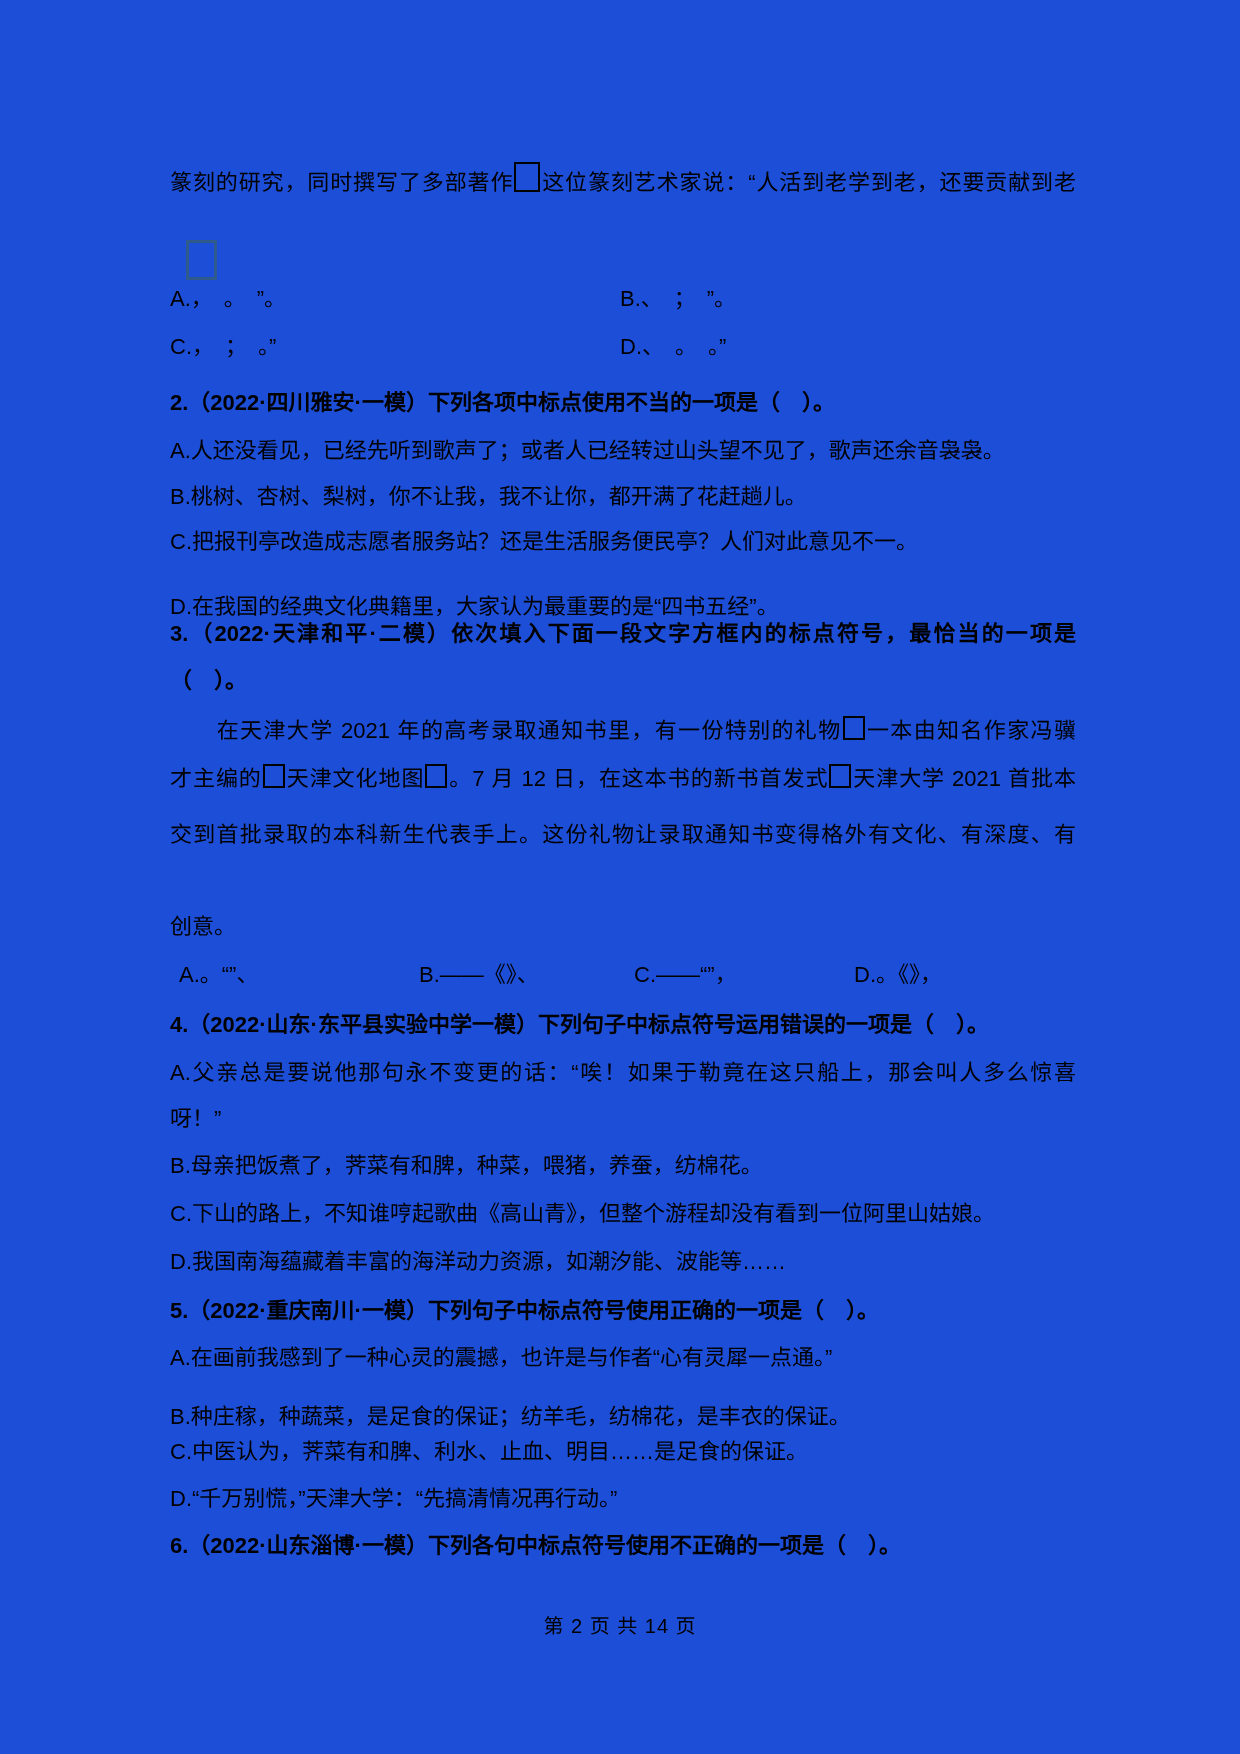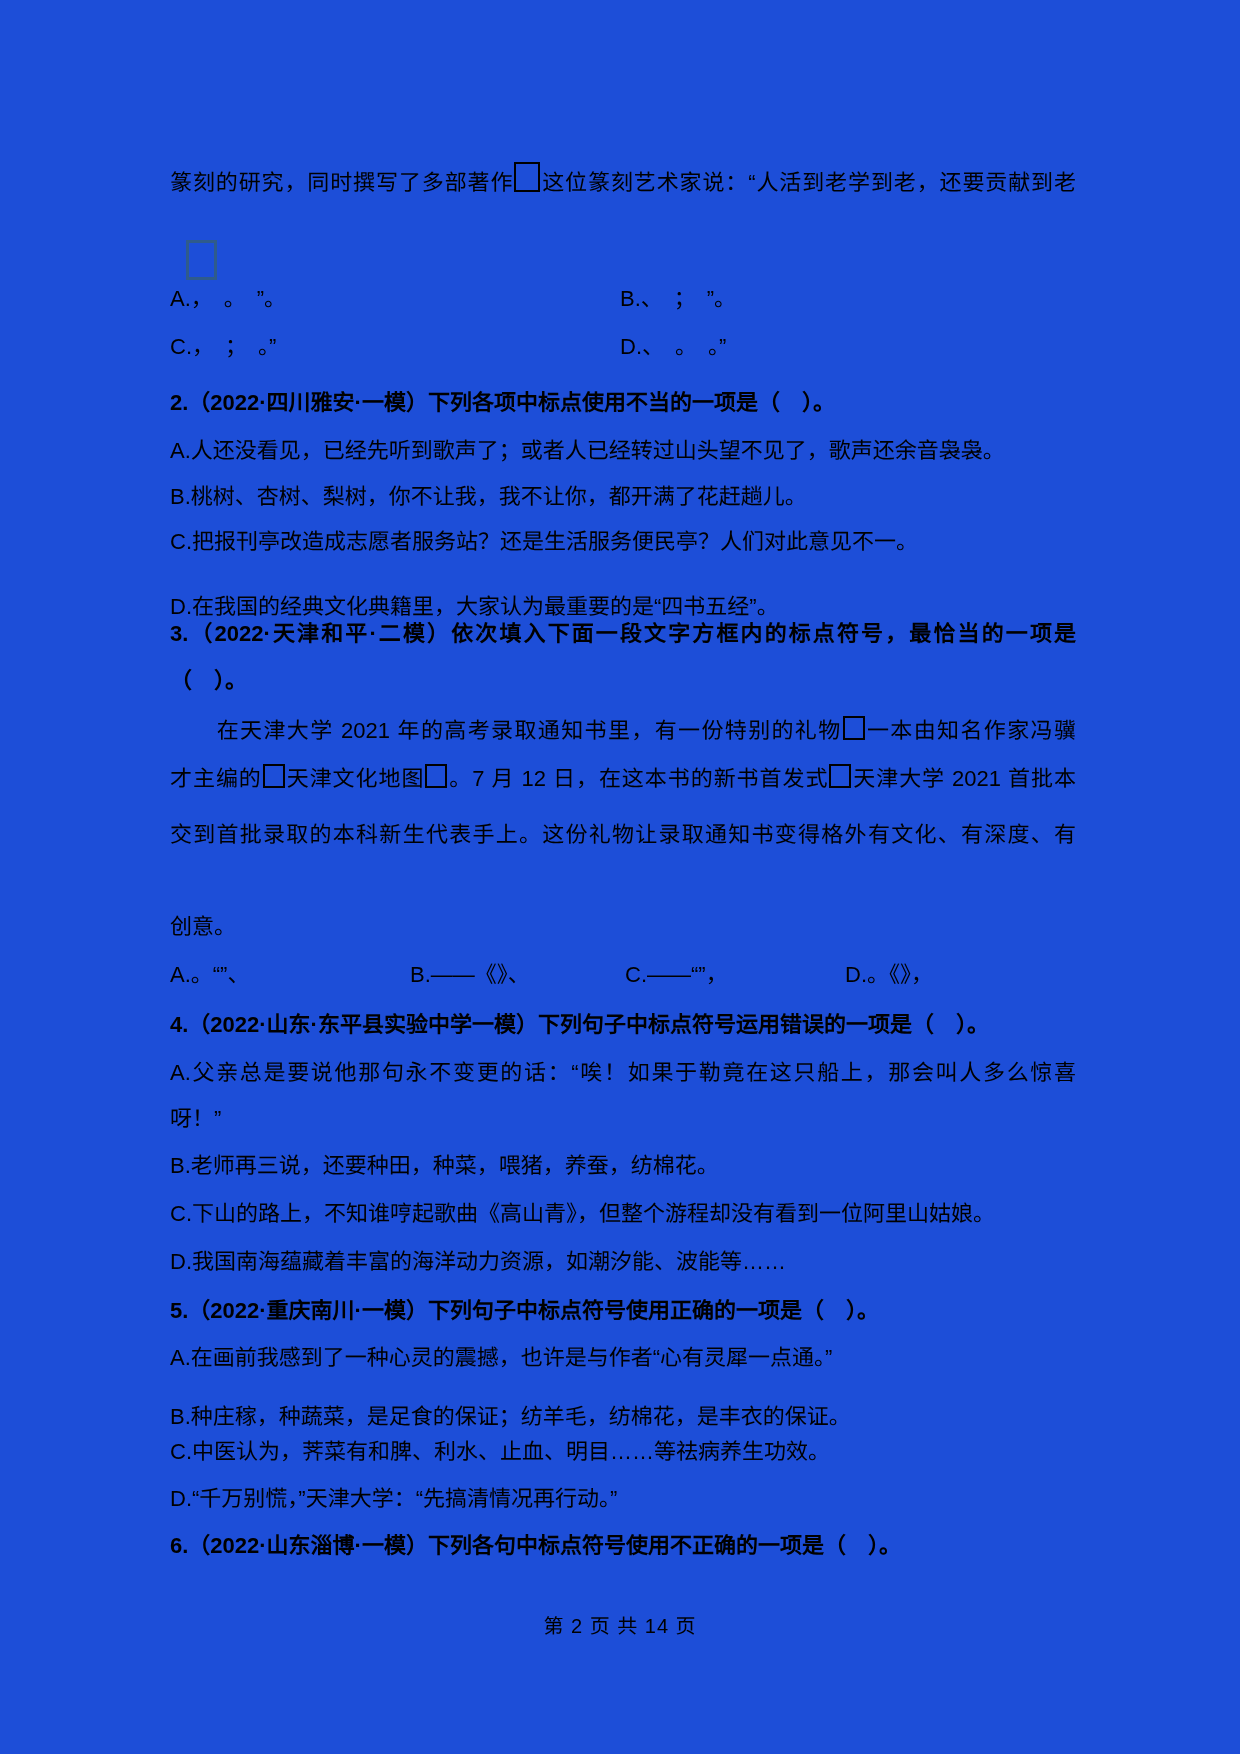--- a/index.html
+++ b/index.html
@@ -63,34 +63,34 @@
   <div class="line" style="top:573px;margin-top:19px;">D.在我国的经典文化典籍里，大家认为最重要的是“四书五经”。</div>
 
   <div class="line h fill" style="top:619px;">3.（2022·天津和平·二模）依次填入下面一段文字方框内的标点符号，最恰当的一项是</div>
   <div class="line h" style="top:666px;">（　）。</div>
 
   <div class="line fill" style="top:716px;">　　在天津大学 2021 年的高考录取通知书里，有一份特别的礼物<span class="box box-small"></span>一本由知名作家冯骥</div>
   <div class="line fill" style="top:764px;">才主编的<span class="box box-small"></span>天津文化地图<span class="box box-small"></span>。7 月 12 日，在这本书的新书首发式<span class="box box-small"></span>天津大学 2021 首批本</div>
   <div class="line fill" style="top:820px;">交到首批录取的本科新生代表手上。这份礼物让录取通知书变得格外有文化、有深度、有</div>
   <div class="line" style="top:912px;">创意。</div>
 
-  <div class="line" style="top:960px;">
+  <div class="line" style="top:960px;margin-left:9px;">
     <span class="o3a">A.。“”、</span><span class="o3b">B.——《》、</span><span class="o3c">C.——“”，</span><span>D.。《》，</span>
   </div>
 
   <div class="line h" style="top:1010px;">4.（2022·山东·东平县实验中学一模）下列句子中标点符号运用错误的一项是（　）。</div>
   <div class="line fill" style="top:1058px;">A.父亲总是要说他那句永不变更的话：“唉！如果于勒竟在这只船上，那会叫人多么惊喜</div>
   <div class="line" style="top:1104px;">呀！”</div>
-  <div class="line" style="top:1151px;">B.老师再三说，还要种田，种菜，喂猪，养蚕，纺棉花。</div>
+  <div class="line" style="top:1151px;">B.母亲把饭煮了，荠菜有和脾，种菜，喂猪，养蚕，纺棉花。</div>
   <div class="line" style="top:1199px;">C.下山的路上，不知谁哼起歌曲《高山青》，但整个游程却没有看到一位阿里山姑娘。</div>
   <div class="line" style="top:1247px;">D.我国南海蕴藏着丰富的海洋动力资源，如潮汐能、波能等……</div>
 
   <div class="line h" style="top:1296px;">5.（2022·重庆南川·一模）下列句子中标点符号使用正确的一项是（　）。</div>
   <div class="line" style="top:1343px;">A.在画前我感到了一种心灵的震撼，也许是与作者“心有灵犀一点通。”</div>
   <div class="line" style="top:1390px;margin-top:12px;">B.种庄稼，种蔬菜，是足食的保证；纺羊毛，纺棉花，是丰衣的保证。</div>
-  <div class="line" style="top:1437px;">C.中医认为，荠菜有和脾、利水、止血、明目……等祛病养生功效。</div>
+  <div class="line" style="top:1437px;">C.中医认为，荠菜有和脾、利水、止血、明目……是足食的保证。</div>
   <div class="line" style="top:1484px;">D.“千万别慌，”天津大学：“先搞清情况再行动。”</div>
 
   <div class="line h" style="top:1531px;">6.（2022·山东淄博·一模）下列各句中标点符号使用不正确的一项是（　）。</div>
 
   <div class="footer">第 2 页 共 14 页</div>
 
 </div>
 
 </body></html>

